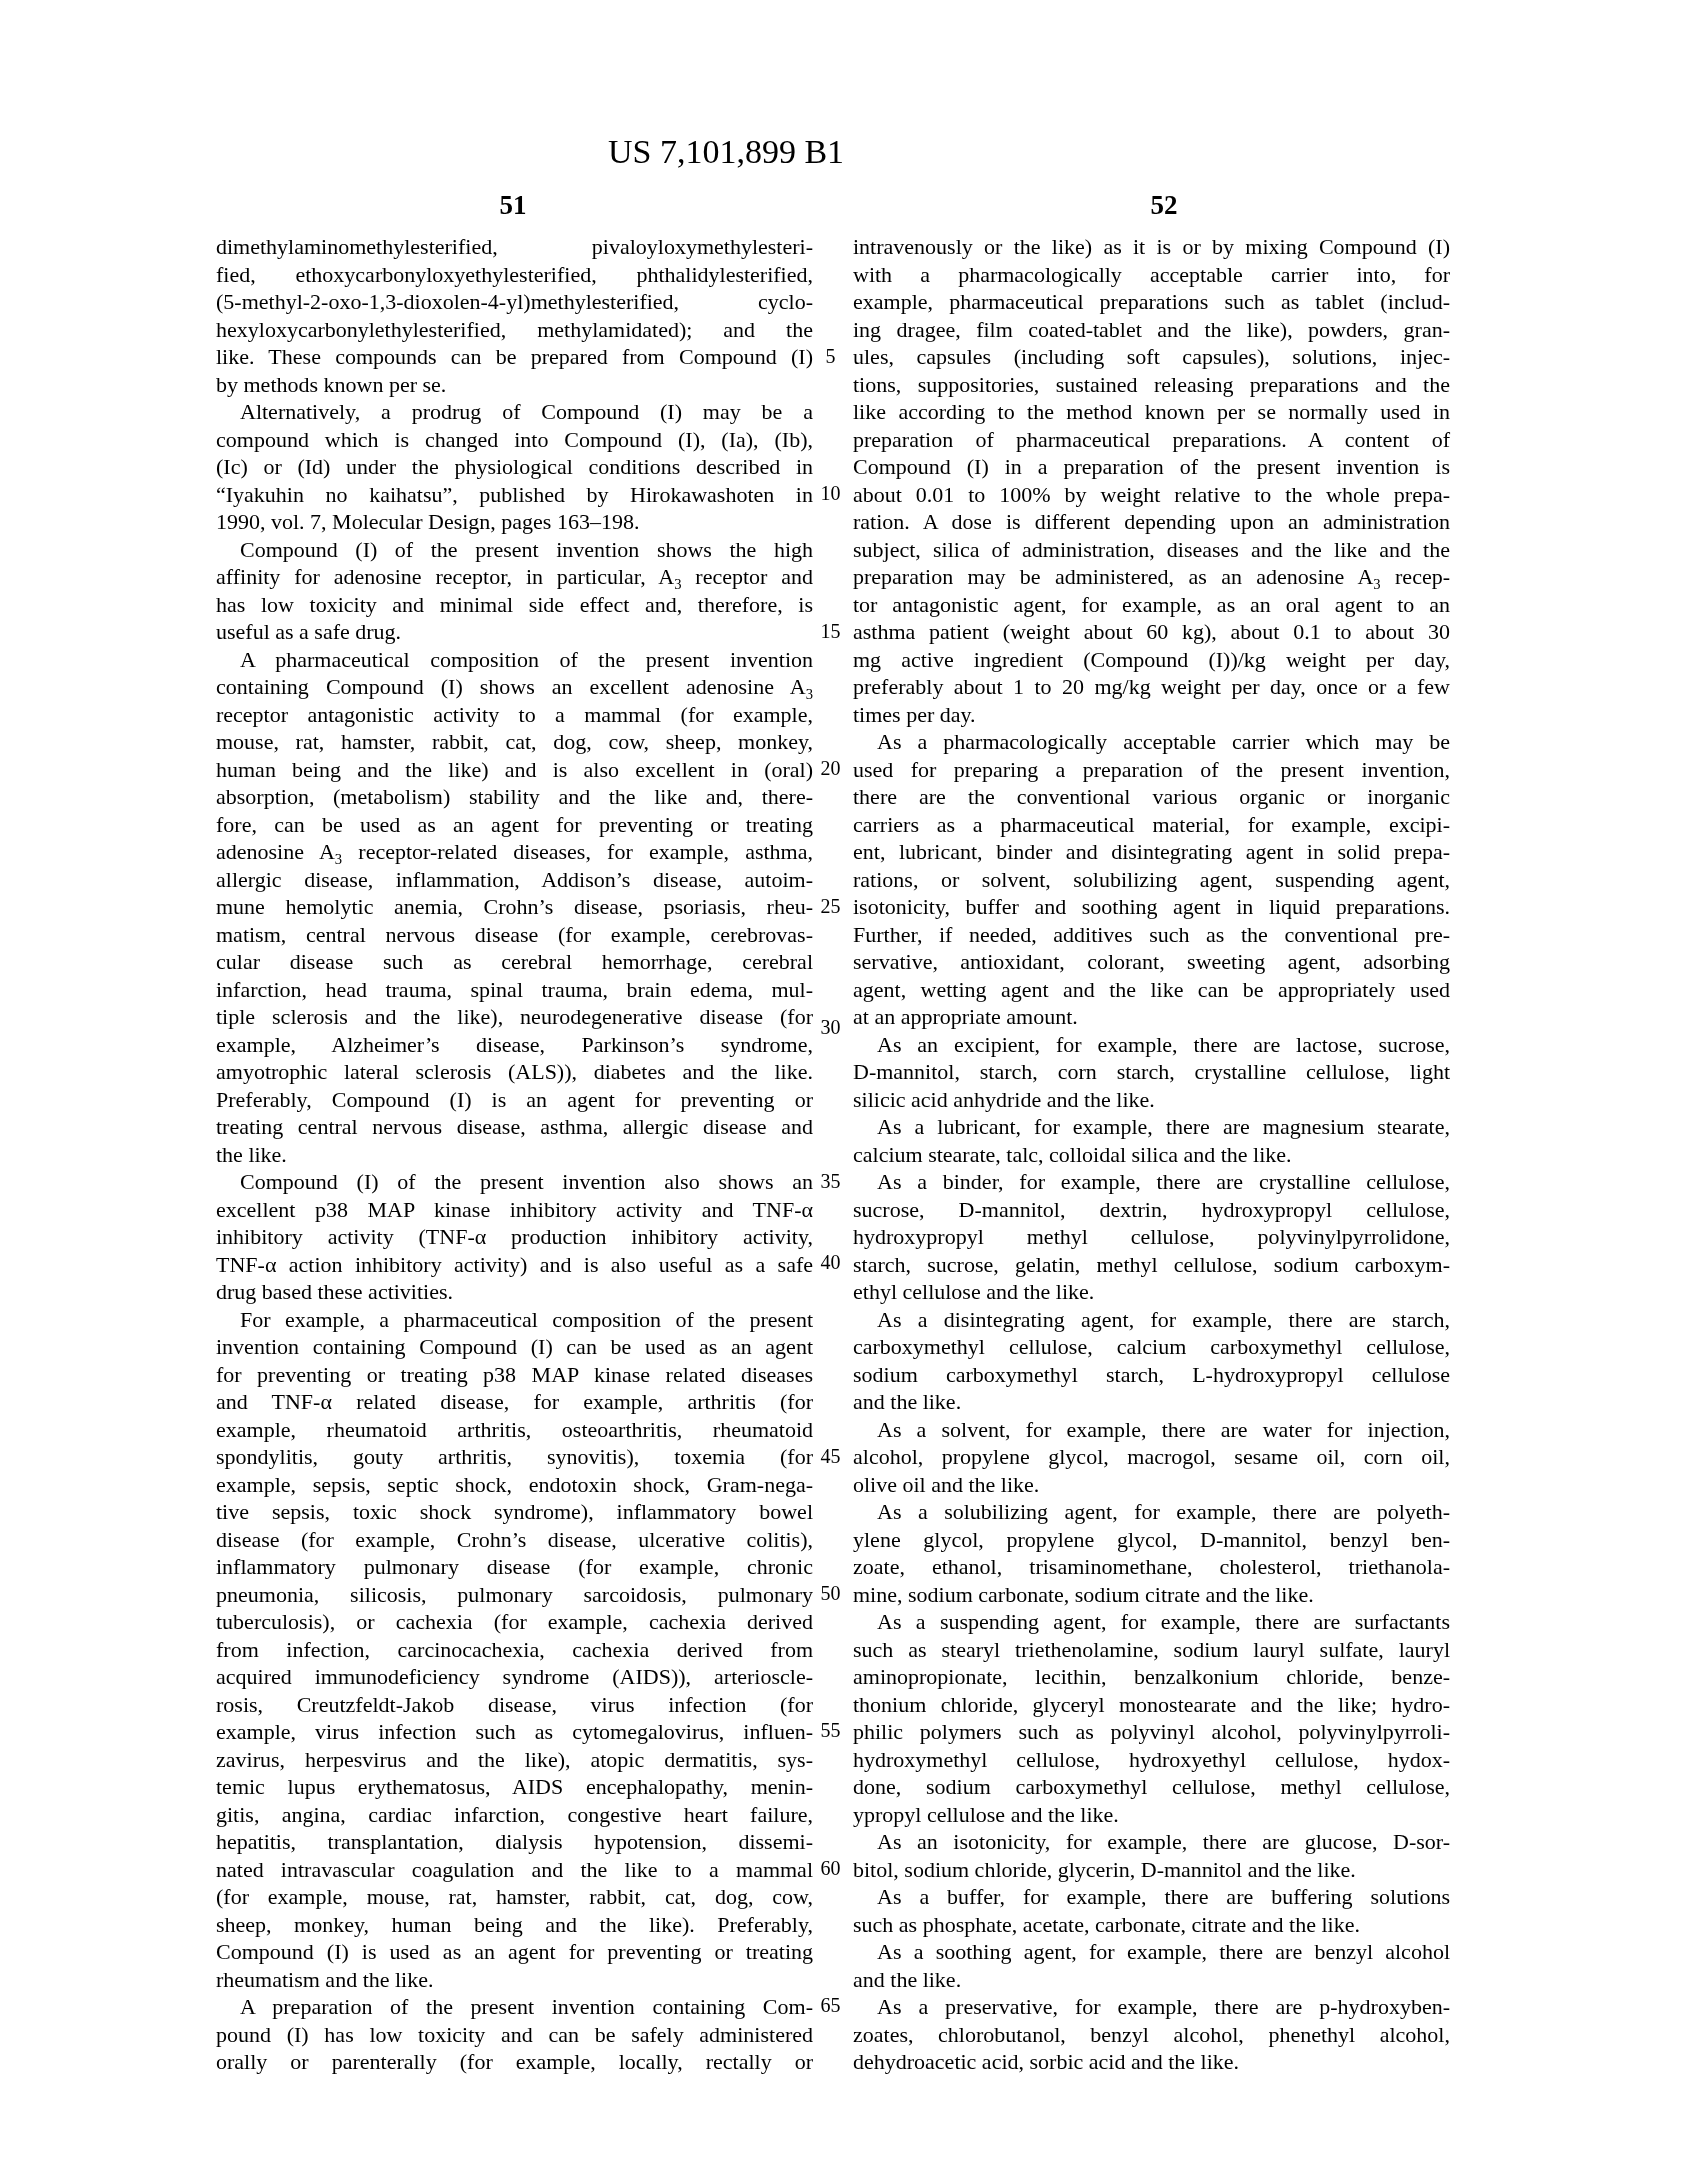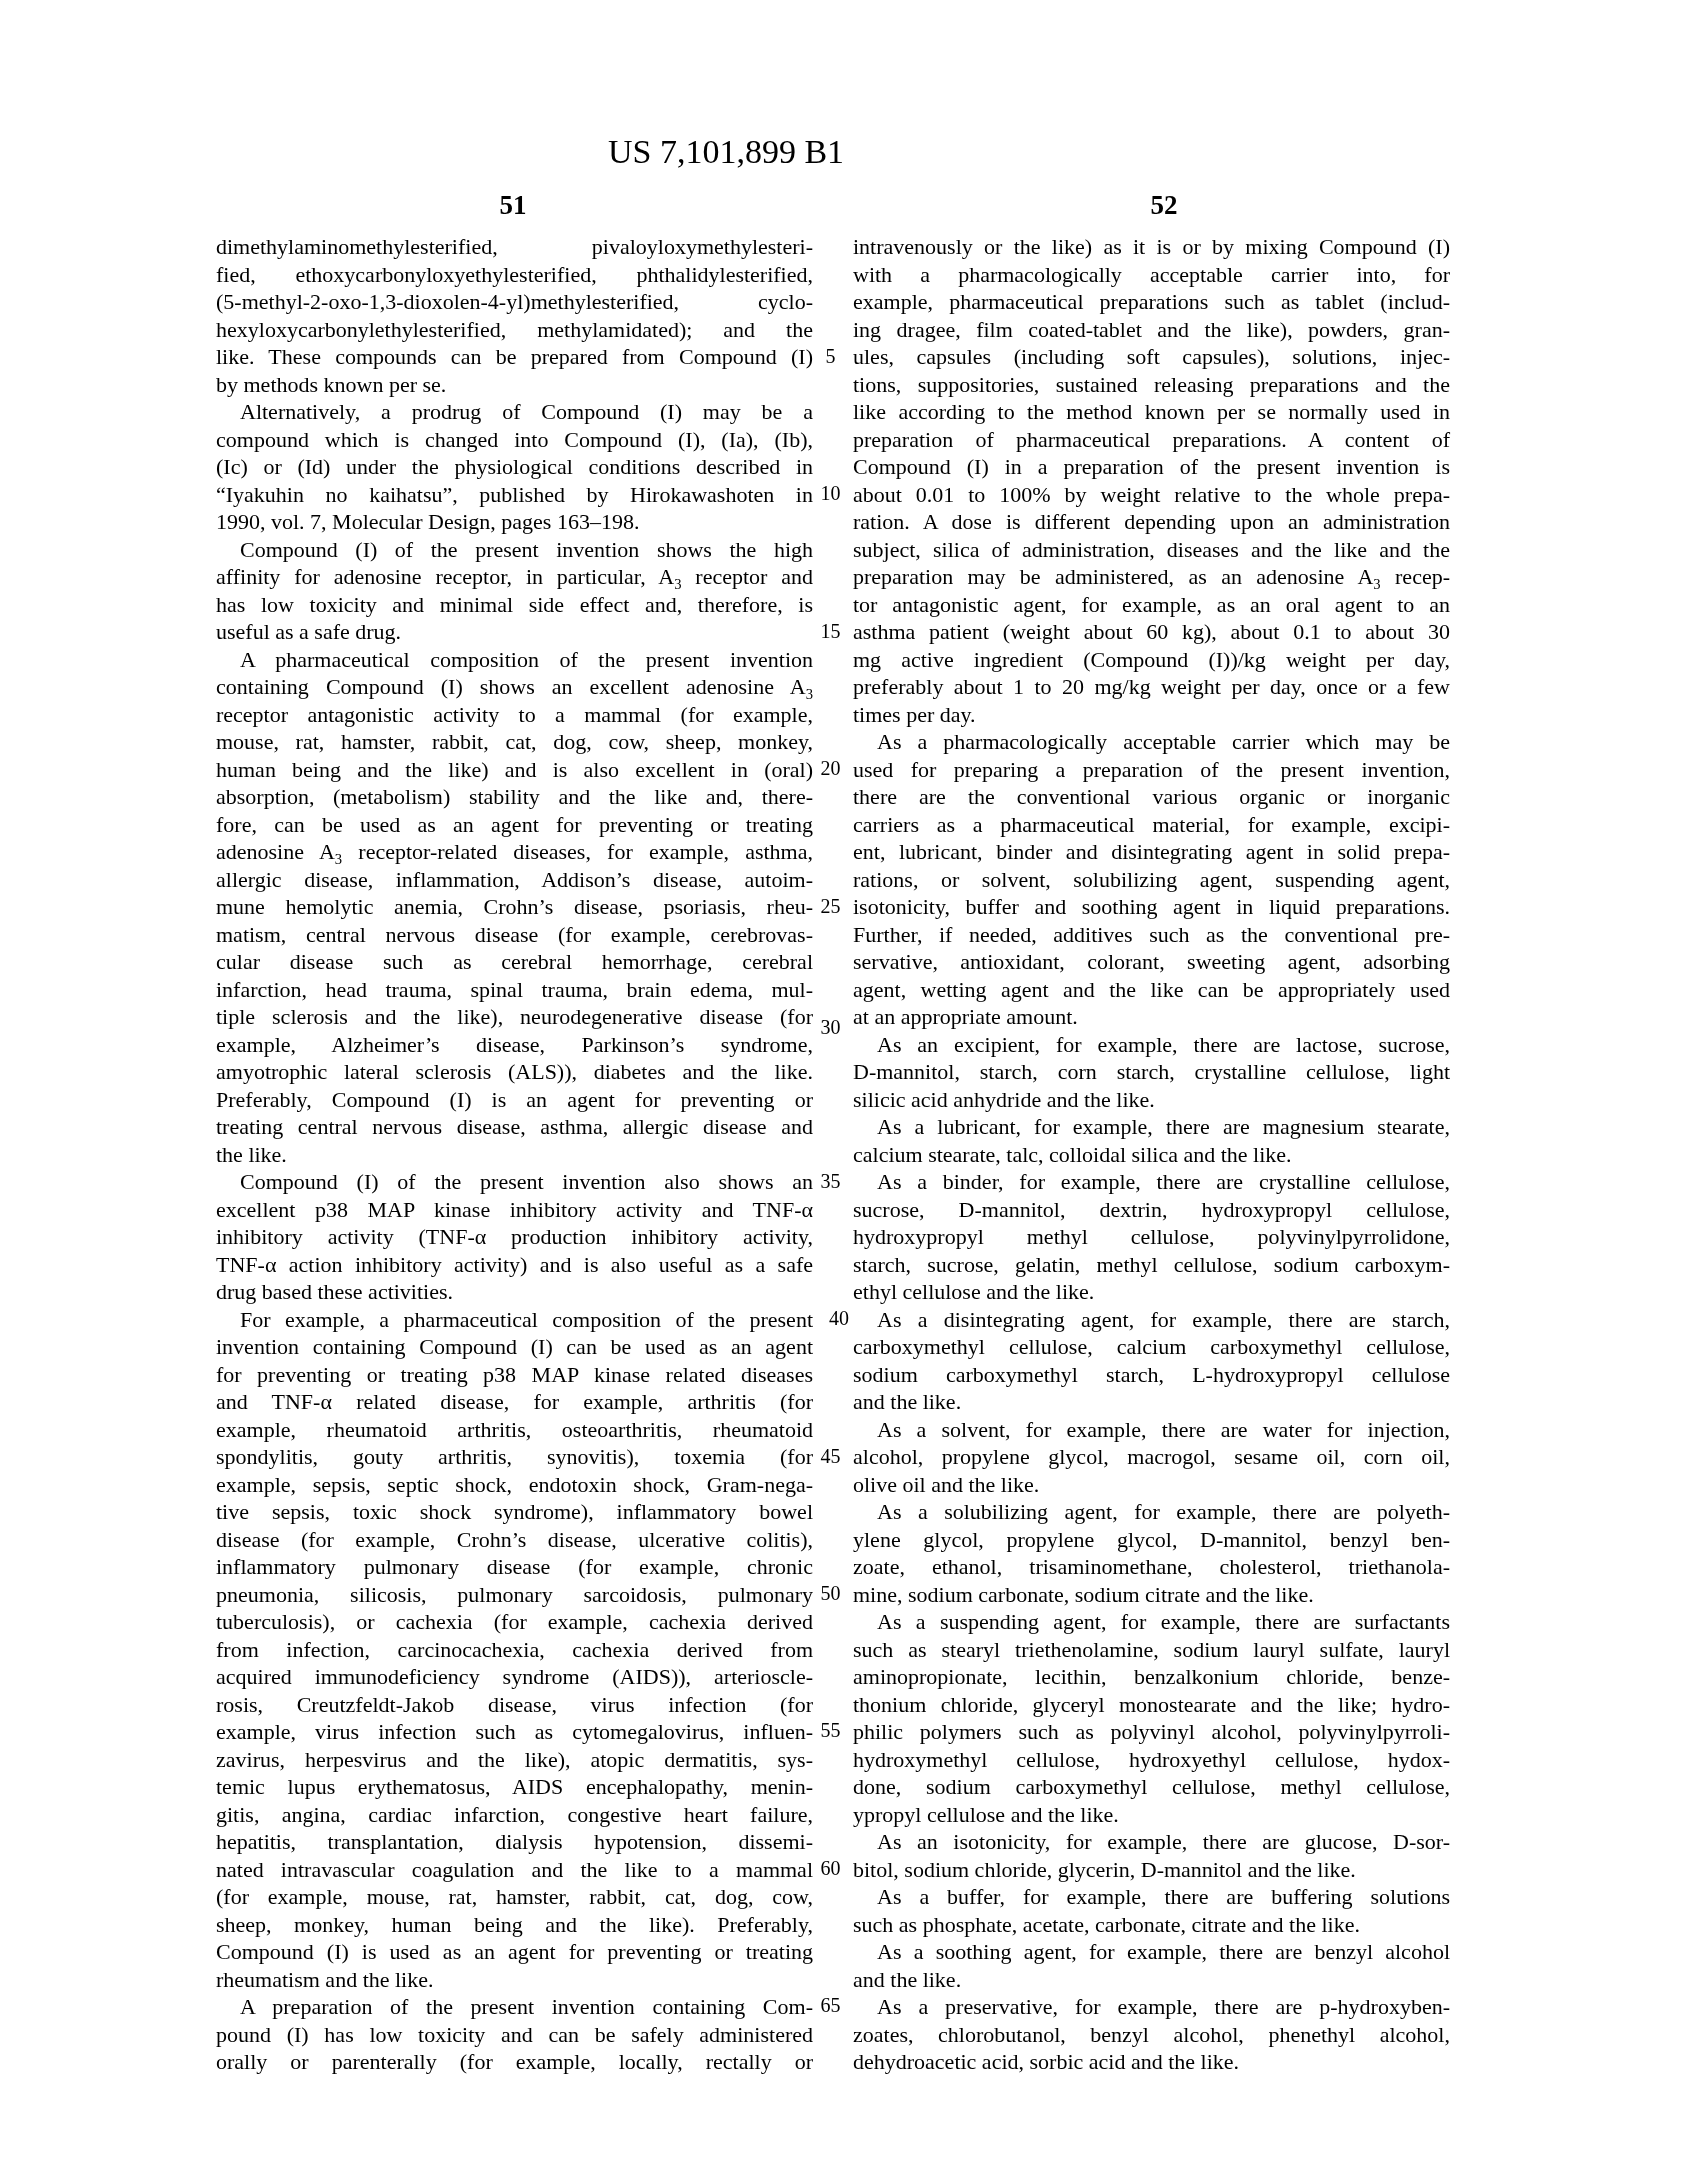--- a/index.html
+++ b/index.html
@@ -127,21 +127,21 @@
     </div>
   </div>
 <div class="gutter">
     <div class="gnum" style="top: 110px;">5</div>
     <div class="gnum" style="top: 247px;">10</div>
     <div class="gnum" style="top: 385px;">15</div>
     <div class="gnum" style="top: 522px;">20</div>
     <div class="gnum" style="top: 660px;">25</div>
     <div class="gnum" style="top: 775px; margin-top: 6px;">30</div>
     <div class="gnum" style="top: 935px;">35</div>
-    <div class="gnum" style="top: 1072px; text-align: right;">40</div>
+    <div class="gnum" style="top: 1016px;">40</div>
     <div class="gnum" style="top: 1210px;">45</div>
     <div class="gnum" style="top: 1347px;">50</div>
     <div class="gnum" style="top: 1484px;">55</div>
     <div class="gnum" style="top: 1622px;">60</div>
     <div class="gnum" style="top: 1759px;">65</div>
   </div>
 <div class="column right">
     <div class="para">
       <span class="ln">intravenously or the like) as it is or by mixing Compound (I)</span>
       <span class="ln">with a pharmacologically acceptable carrier into, for</span>

